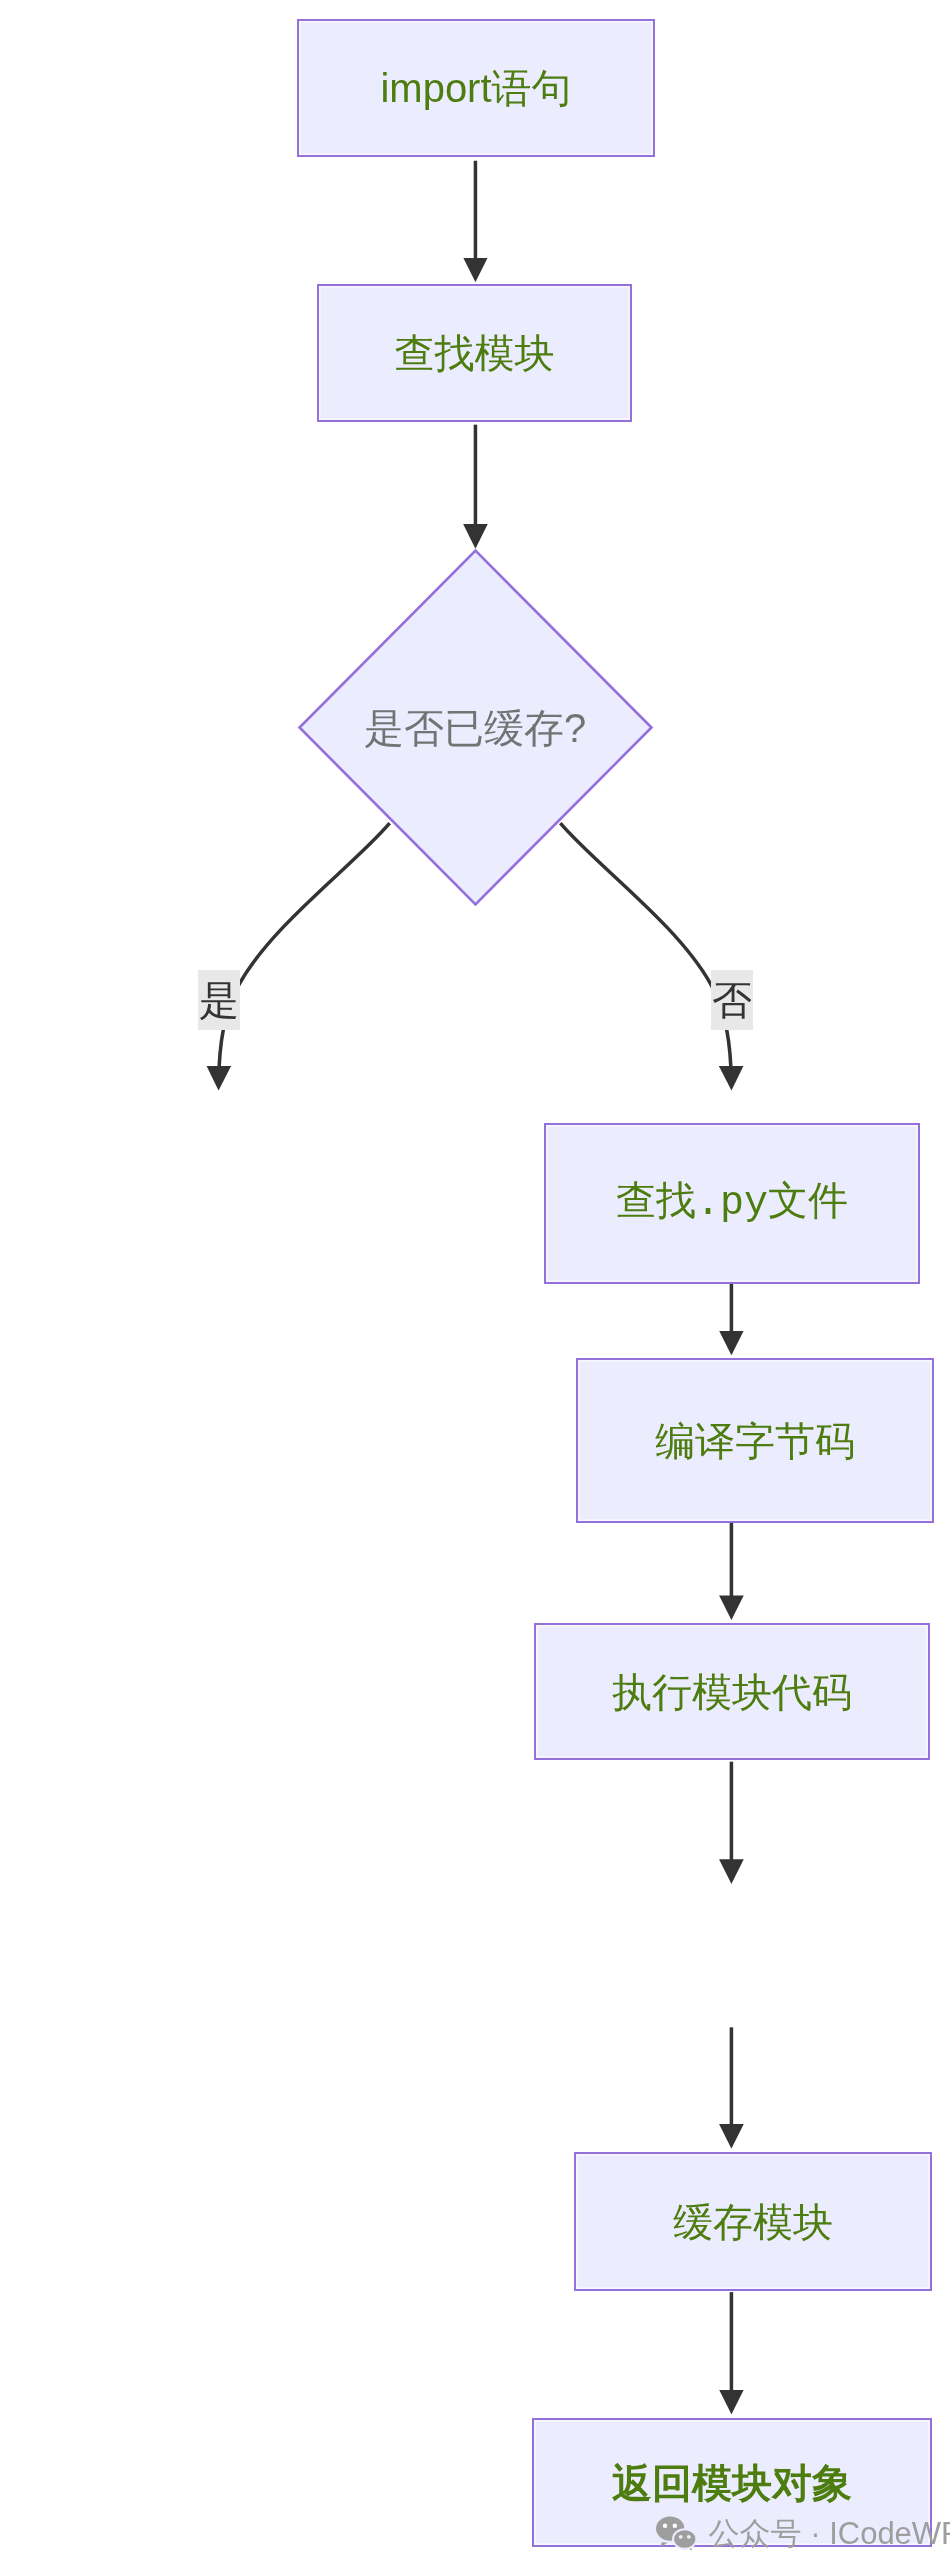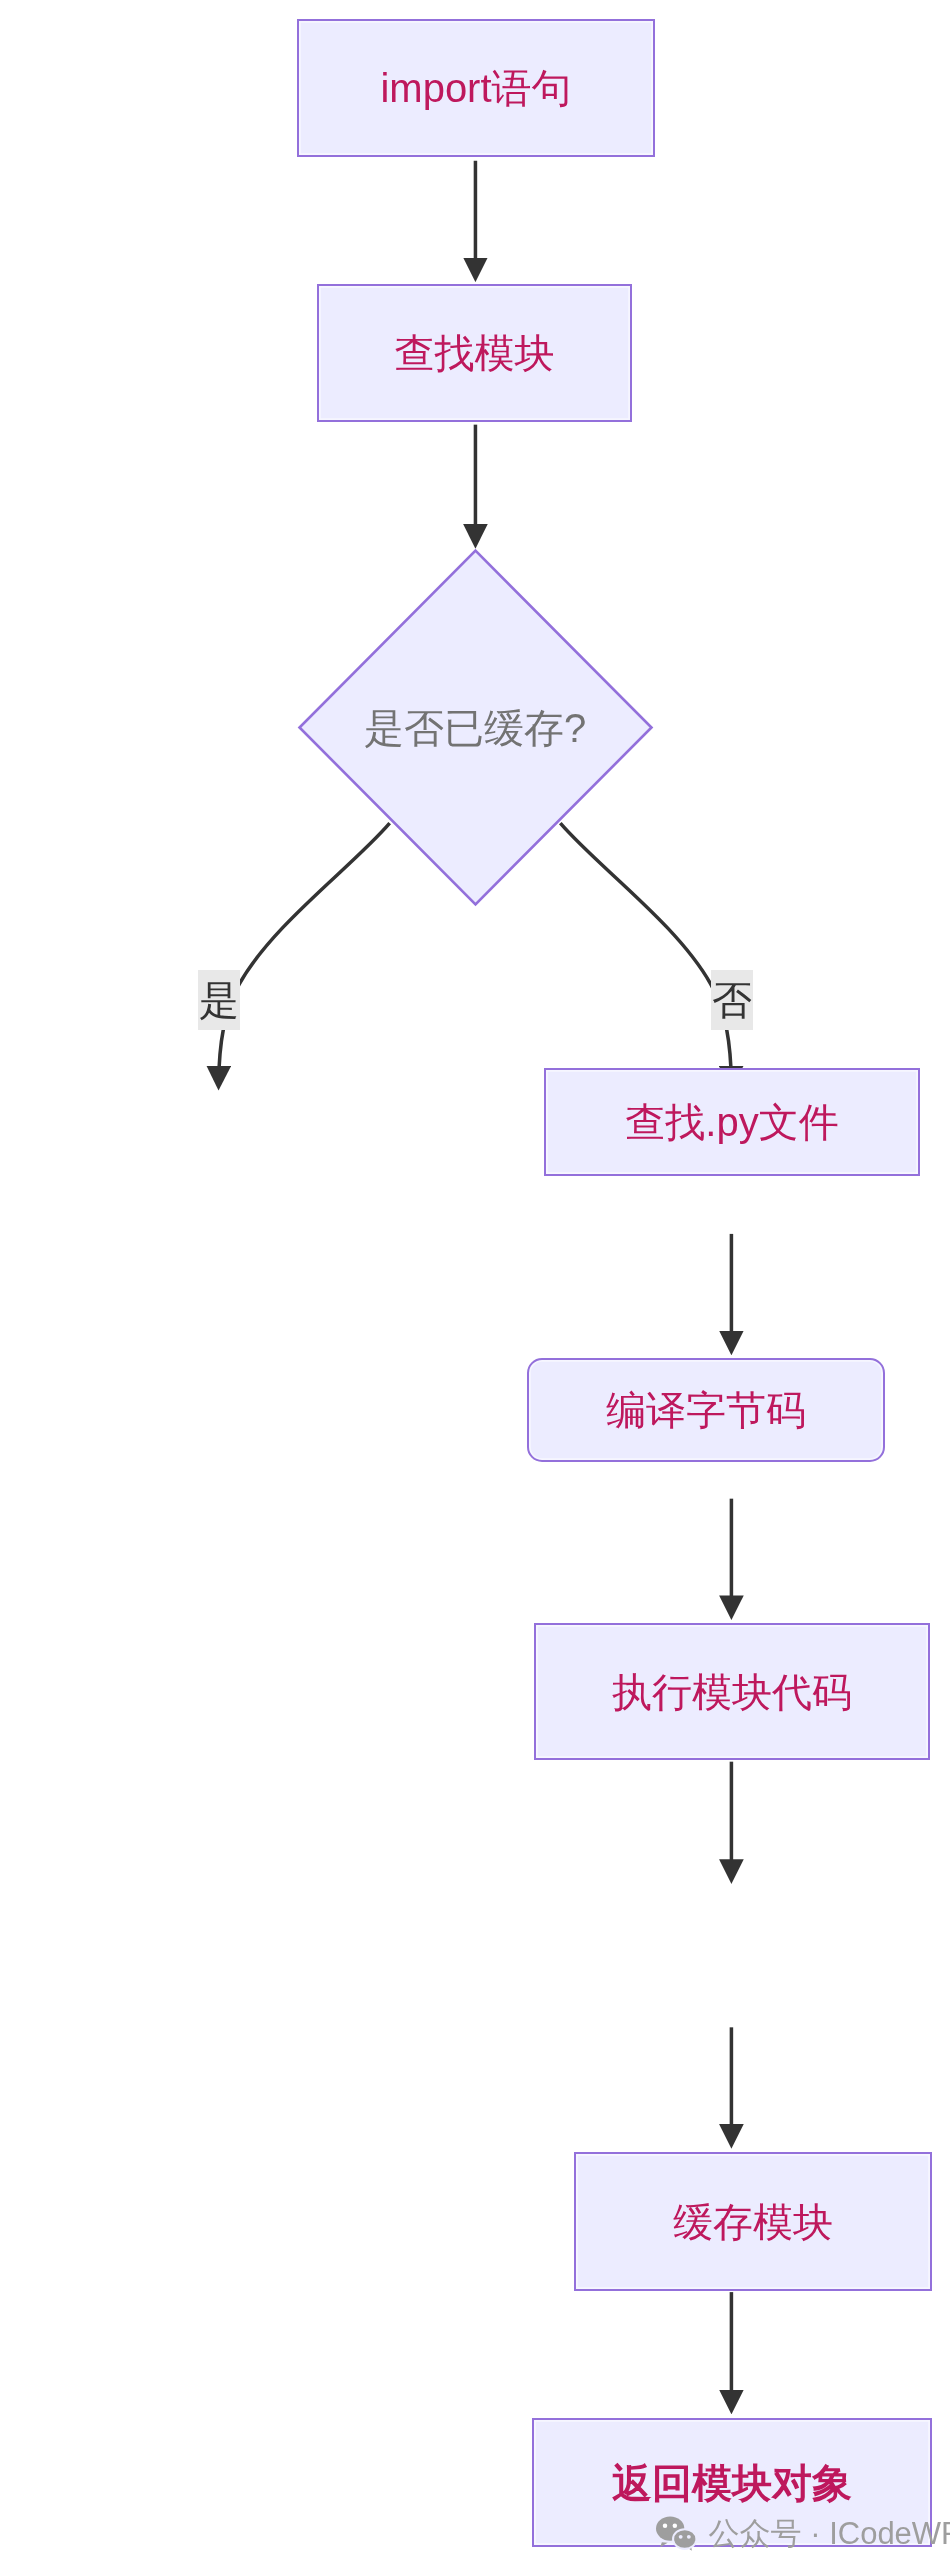--- a/index.html
+++ b/index.html
@@ -18,21 +18,21 @@
   
   .node {
     position: absolute;
     box-sizing: border-box;
     background: #ECECFF;
     border: 2.6px solid #9370DB;
     box-shadow: inset 0 0 0 1.8px rgba(255,255,255,0.55);
     display: flex;
     align-items: center;
     justify-content: center;
-    color: #be185d;
+    color: #4d7c0f;
     font-size: 40px;
     line-height: 1.2;
     white-space: nowrap;
   }
   .edges-svg {
     position: absolute;
     left: 0;
     top: 0;
     pointer-events: none;
   }
@@ -113,25 +113,25 @@
 
   <div class="node" style="left:317px; top:284px; width:315px; height:138px;">
     <span>查找模块</span>
   </div>
 
   <div class="diamond-label">
     <span>是否已缓存?</span>
   </div>
 
 
-  <div class="node" style="left:544px; top:1068px; width:376px; height:108px;">
+  <div class="node" style="left:544px; top:1123px; width:376px; height:161px;font-family:Liberation Mono, monospace;">
     <span>查找.py文件</span>
   </div>
 
-  <div class="node" style="left:527px; top:1358px; width:358px; height:104px;border-radius:15px;">
+  <div class="node" style="left:576px; top:1358px; width:358px; height:165px;">
     <span>编译字节码</span>
   </div>
 
   <div class="node" style="left:534px; top:1623px; width:396px; height:137px;">
     <span>执行模块代码</span>
   </div>
 
 
   <div class="node" style="left:574px; top:2152px; width:358px; height:139px;text-align:center;">
     <span>缓存模块</span>

